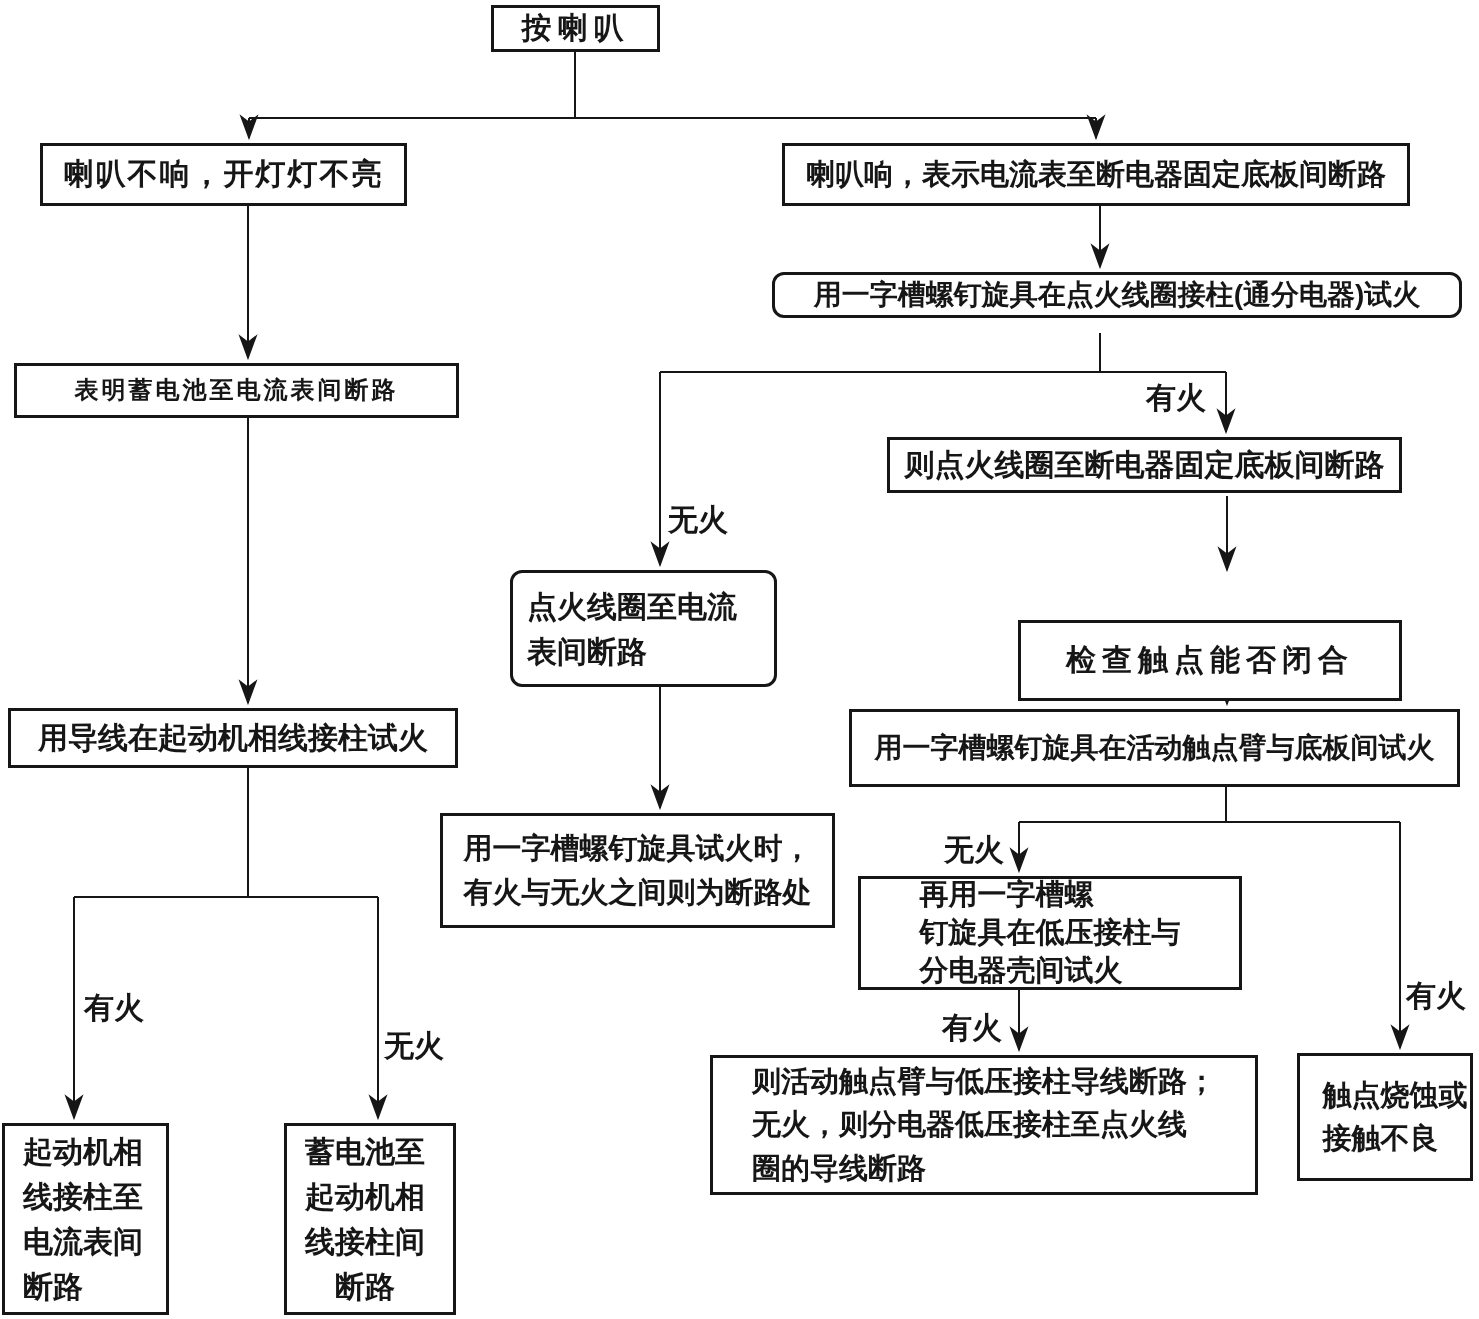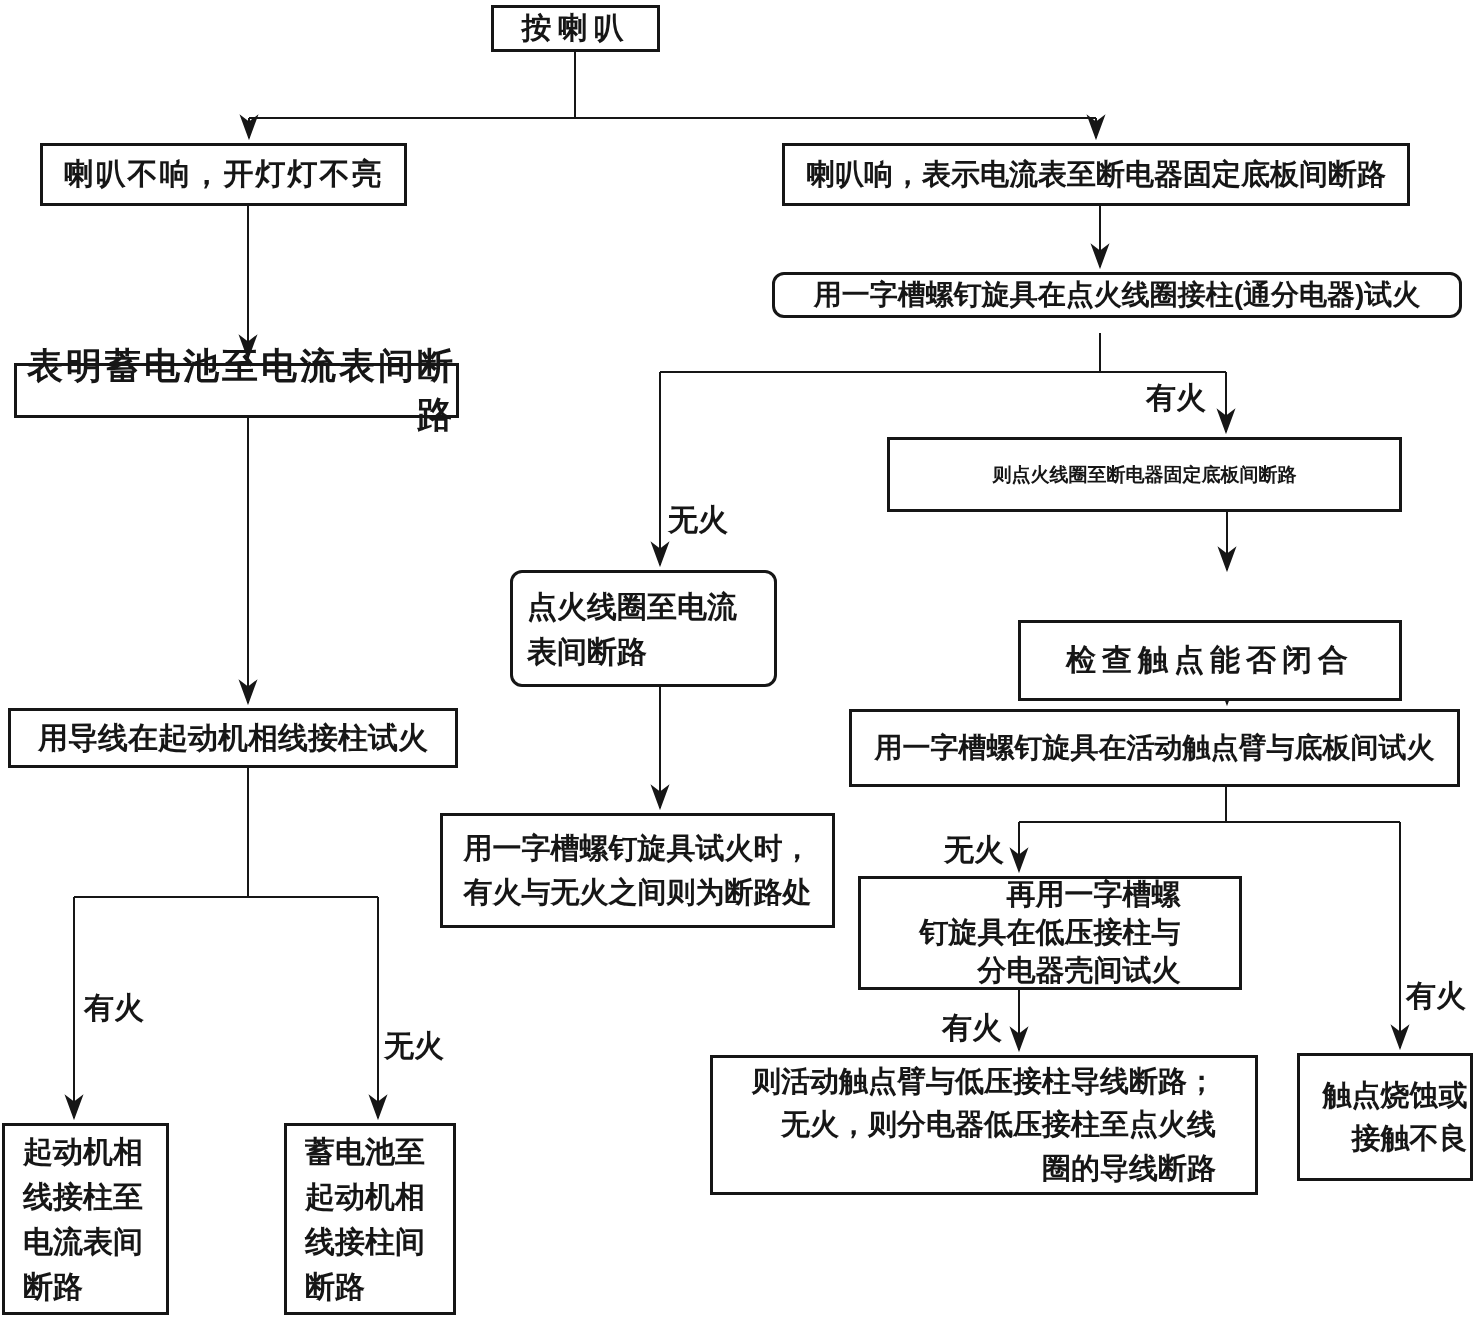--- a/index.html
+++ b/index.html
@@ -19,21 +19,21 @@
     pointer-events: none;
   }
   .node {
     position: absolute;
     box-sizing: border-box;
     border: 3px solid #161616;
     background: #ffffff;
     display: flex;
     align-items: center;
     justify-content: center;
-    text-align: right;
+    text-align: left;
     white-space: pre-line;
     font-weight: bold;
     font-size: 29px;
     line-height: 1.35;
   }
   .align-left {
     justify-content: flex-start;
     text-align: left;
   }
   .edge-label {
@@ -82,23 +82,23 @@
   </svg>
 
   <div class="node" style="left:491px; top:5px; width:169px; height:47px; font-size:30px; letter-spacing:6px;">按喇叭</div>
 
   <div class="node" style="left:40px; top:143px; width:367px; height:63px; font-size:30px; letter-spacing:2px;">喇叭不响，开灯灯不亮</div>
 
   <div class="node" style="left:782px; top:143px; width:628px; height:63px; font-size:29px;">喇叭响，表示电流表至断电器固定底板间断路</div>
 
   <div class="node" style="left:772px; top:272px; width:690px; height:46px; font-size:28px;border-radius:12px;">用一字槽螺钉旋具在点火线圈接柱(通分电器)试火</div>
 
-  <div class="node" style="left:14px; top:363px; width:445px; height:55px; font-size:36px; letter-spacing:3px;">表明蓄电池至电流表间断路</div>
+  <div class="node" style="left:14px; top:363px; width:445px; height:55px; font-size:24px; letter-spacing:3px;">表明蓄电池至电流表间断路</div>
 
-  <div class="node" style="left:887px; top:437px; width:515px; height:75px; font-size:19px;">则点火线圈至断电器固定底板间断路</div>
+  <div class="node" style="left:887px; top:437px; width:515px; height:56px; font-size:30px;">则点火线圈至断电器固定底板间断路</div>
 
   <div class="node align-left" style="left:510px; top:570px; width:267px; height:117px; font-size:30px; line-height:1.5; padding-left:14px;border-radius:12px;">点火线圈至电流
 表间断路</div>
 
   <div class="node" style="left:1018px; top:575px; width:384px; height:81px; font-size:30px; letter-spacing:6px;margin-top:45px;">检查触点能否闭合</div>
 
   <div class="node" style="left:8px; top:708px; width:450px; height:60px; font-size:30px;">用导线在起动机相线接柱试火</div>
 
   <div class="node" style="left:849px; top:709px; width:611px; height:78px; font-size:28px;">用一字槽螺钉旋具在活动触点臂与底板间试火</div>
 
@@ -114,21 +114,21 @@
 圈的导线断路</div>
 
   <div class="node" style="left:1297px; top:1053px; width:176px; height:128px; font-size:29px; line-height:1.5;padding-left:20px;">触点烧蚀或
 接触不良</div>
 
   <div class="node align-left" style="left:2px; top:1123px; width:167px; height:192px; font-size:30px; line-height:1.5; padding-left:18px;">起动机相
 线接柱至
 电流表间
 断路</div>
 
-  <div class="node align-left" style="left:284px; top:1123px; width:172px; height:192px; font-size:30px; line-height:1.5; padding-left:18px;">蓄电池至
+  <div class="node align-left" style="left:284px; top:1123px; width:172px; height:192px; font-size:30px; line-height:1.5; padding-left:18px;text-align:center;">蓄电池至
 起动机相
 线接柱间
 断路</div>
 
   <span class="edge-label" style="left:1146px; top:378px;">有火</span>
   <span class="edge-label" style="left:668px; top:500px;">无火</span>
   <span class="edge-label" style="left:944px; top:830px;">无火</span>
   <span class="edge-label" style="left:1406px; top:976px;">有火</span>
   <span class="edge-label" style="left:942px; top:1008px;">有火</span>
   <span class="edge-label" style="left:84px; top:988px;">有火</span>

